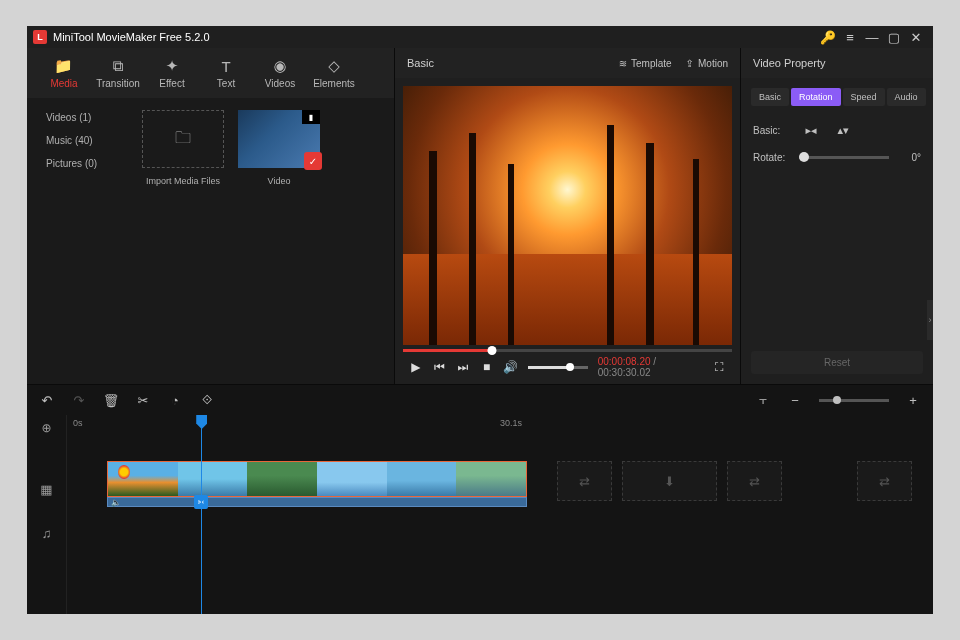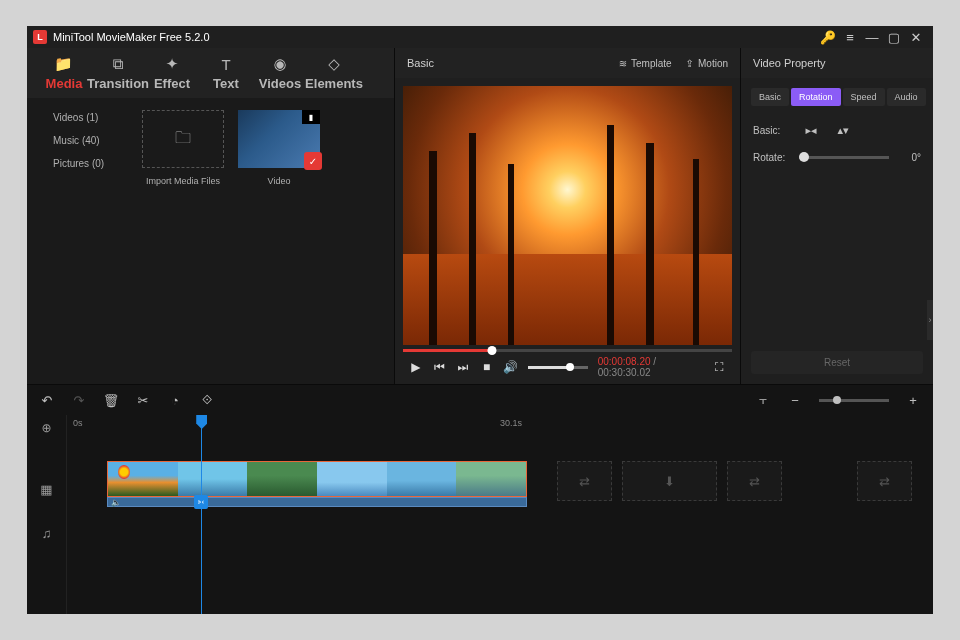--- a/index.html
+++ b/index.html
@@ -10,27 +10,27 @@
 .title { color:#fff; font-size:11px; font-weight:500; }
 .titlebar-spacer { flex:1; }
 .titlebar-btn { width:22px; height:22px; display:flex; align-items:center; justify-content:center; color:#ccc; font-size:13px; cursor:pointer; }
 .titlebar-btn.key { color:#f5c842; }
 .main-row { display:flex; height:336px; }
 .left-panel { width:367px; background:#1a1a1a; display:flex; flex-direction:column; }
 .toolbar { height:50px; background:#222; display:flex; align-items:center; padding:0 10px; gap:0; }
 .tool-btn { display:flex; flex-direction:column; align-items:center; justify-content:center; width:54px; height:50px; cursor:pointer; color:#b8b8b8; }
 .tool-btn.active { color:#e53935; }
 .tool-ico { width:18px; height:18px; display:flex; align-items:center; justify-content:center; font-size:15px; }
-.tool-lbl { font-size:13px; margin-top:3px;font-weight:bold; }
+.tool-lbl { font-size:10px; margin-top:3px; }
 .albumbar { height:24px; background:#2a2a2a; display:flex; align-items:center; padding:0 10px; }
 .albumbar .lbl { color:#d0d0d0; font-size:10px; }
 .albumbar-spacer { flex:1; }
 .dl-link { color:#c0c0c0; font-size:9px; cursor:pointer; display:flex; align-items:center; gap:4px; }
 .sidebar-body { flex:1; display:flex; }
-.sidebar-nav { width:105px; background:#1a1a1a; padding:8px 16px; }
+.sidebar-nav { width:105px; background:#1a1a1a; padding:8px 9px; }
 .nav-item { padding:6px 10px; color:#b0b0b0; font-size:10px; cursor:pointer; }
 .media-grid { flex:1; background:#1a1a1a; padding:12px 10px; display:flex; gap:14px; align-items:flex-start; }
 .media-tile { display:flex; flex-direction:column; align-items:center; }
 .import-box { width:82px; height:58px; border:1px dashed #555; display:flex; align-items:center; justify-content:center; color:#aaa; font-size:16px; cursor:pointer; }
 .media-thumb { width:82px; height:58px; position:relative; background:linear-gradient(135deg,#1a3a5c 0%,#2b5a8a 40%,#4a7ab0 100%); cursor:pointer; }
 .cam-badge { position:absolute; top:0; right:0; width:18px; height:14px; background:#000; display:flex; align-items:center; justify-content:center; color:#fff; font-size:8px; }
 .check-badge { position:absolute; bottom:-2px; right:-2px; width:18px; height:18px; background:#e53935; border-radius:3px; display:flex; align-items:center; justify-content:center; color:#fff; font-size:10px; }
 .tile-lbl { font-size:9px; color:#b0b0b0; margin-top:8px; text-align:left; }
 .player-panel { flex:1; background:#1f1f1f; border-left:1px solid #0a0a0a; display:flex; flex-direction:column; }
 .player-hdr { height:30px; background:#222; display:flex; align-items:center; padding:0 12px; }

